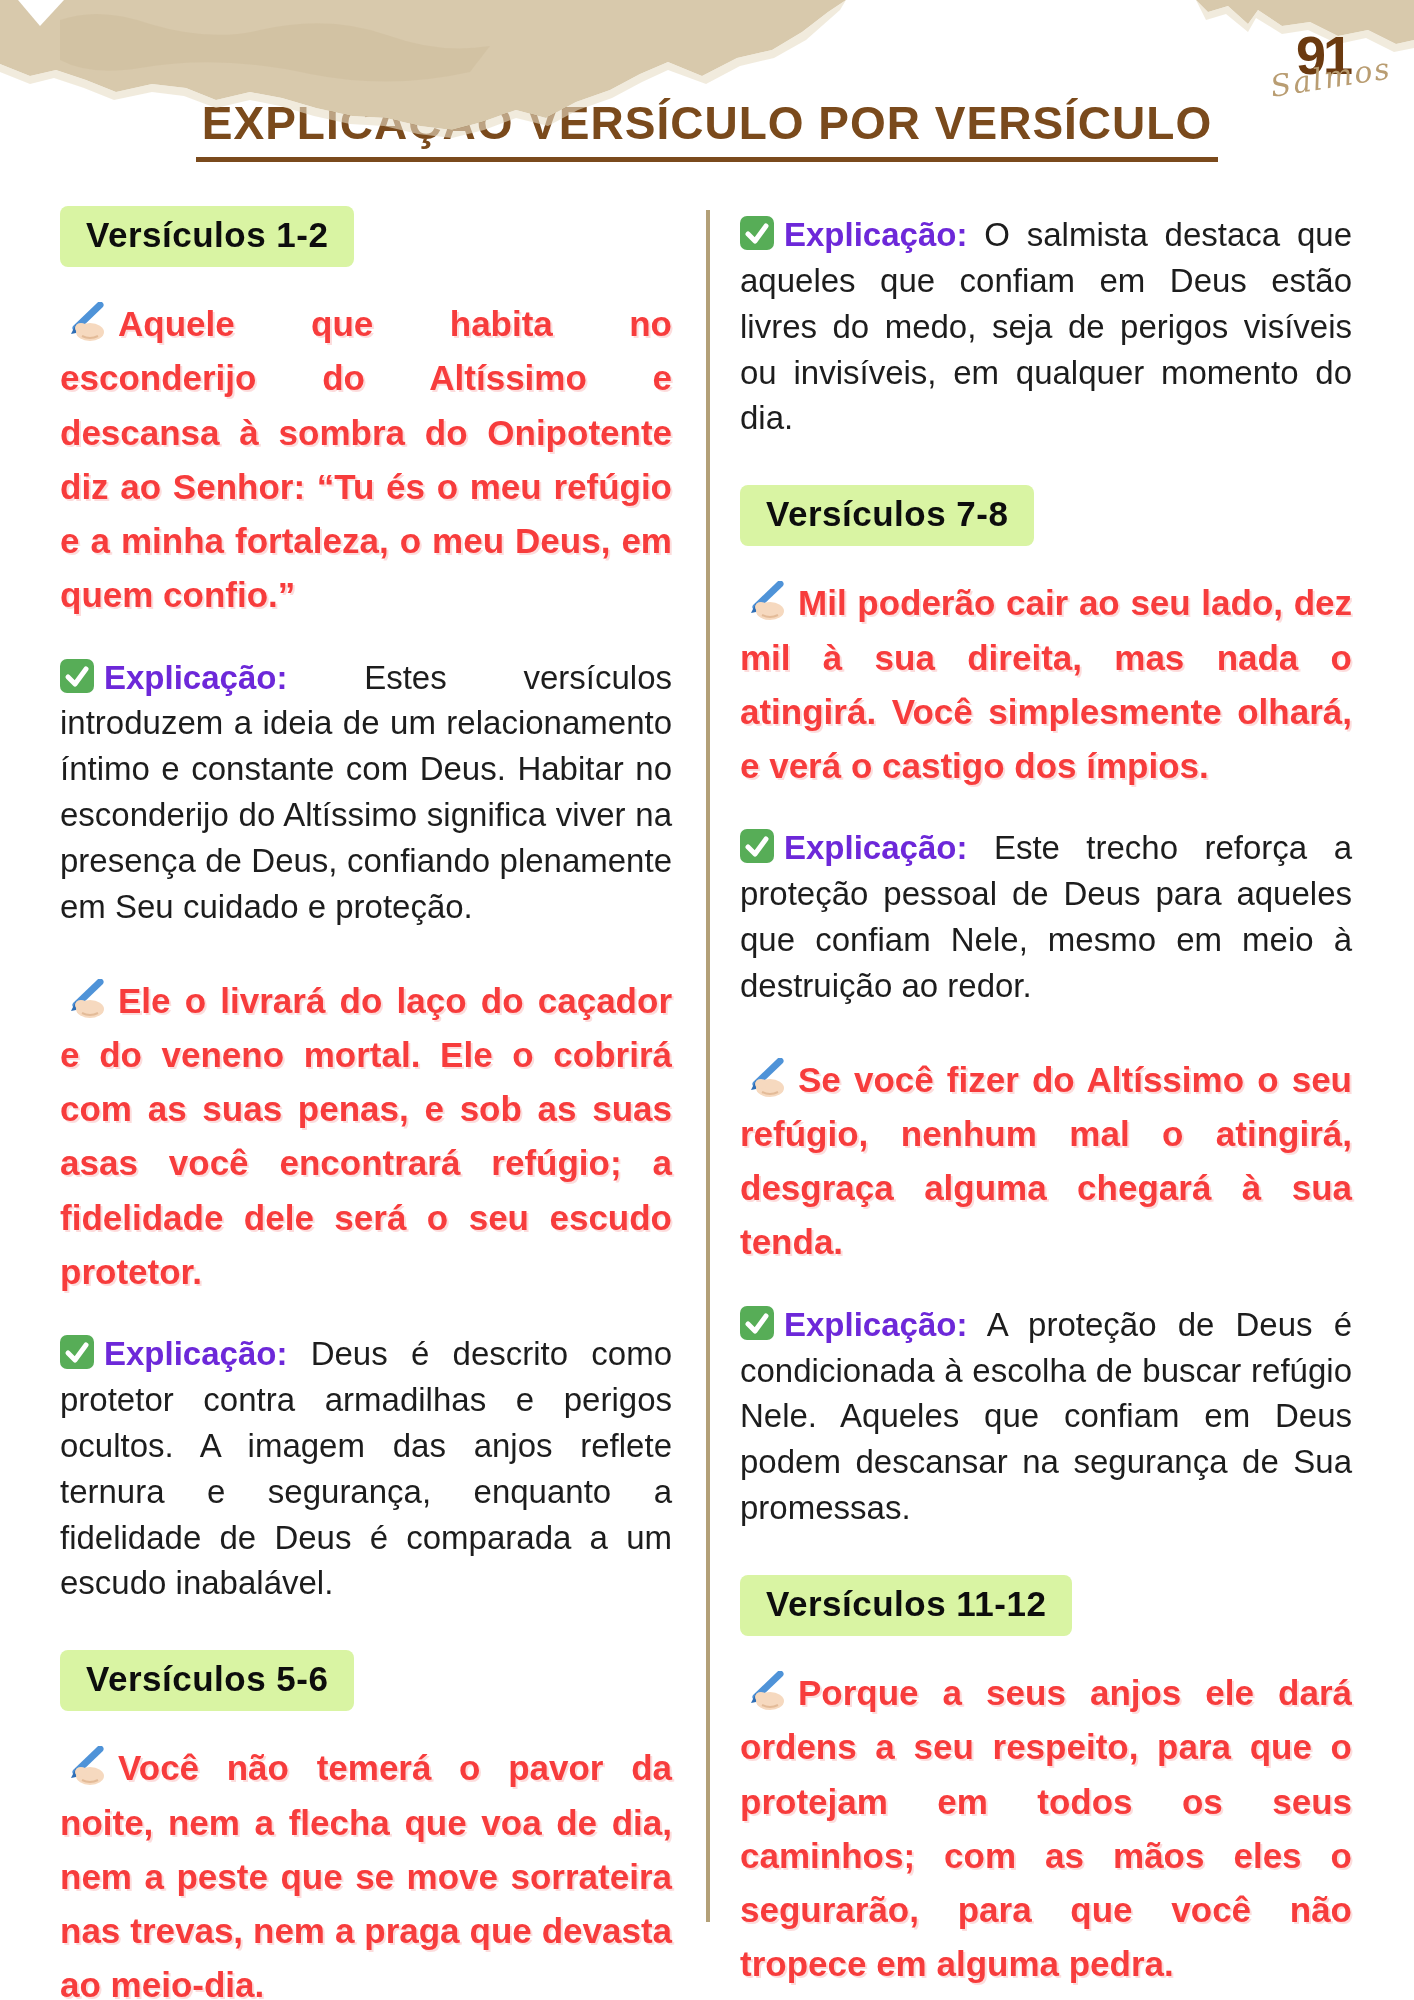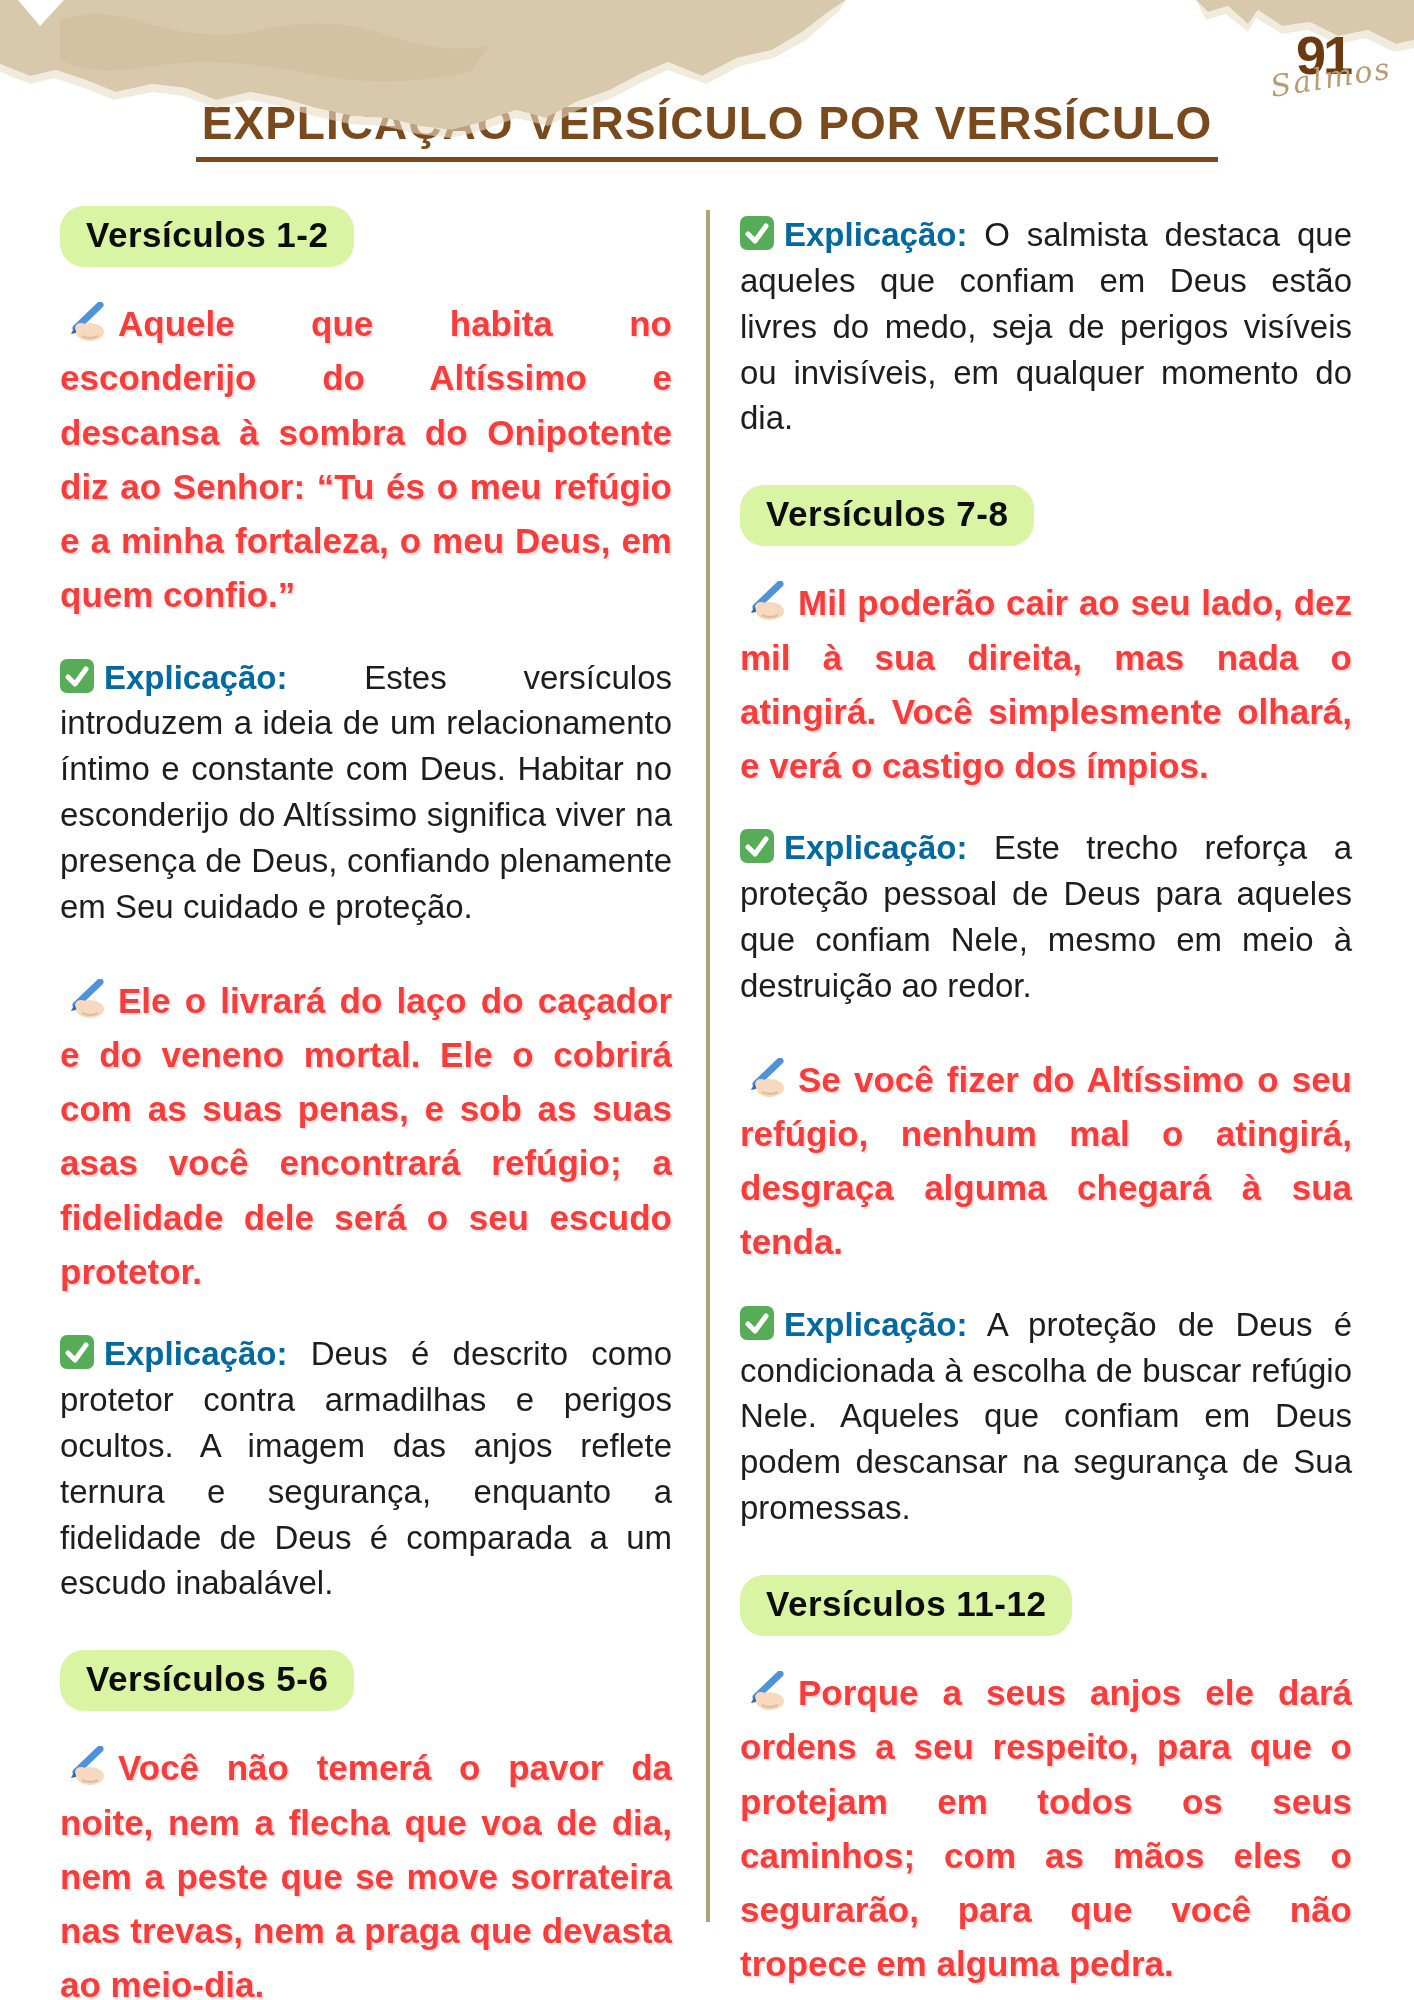--- a/index.html
+++ b/index.html
@@ -23,33 +23,33 @@
     color:#7a4a1c;border-bottom:5px solid #7a4a1c;padding:0 6px 7px;
   }
   
   .columns{display:flex;align-items:flex-start;padding:0 60px;margin-top:44px;}
   .col{width:612px;}
   .divider{width:4px;height:1712px;background:#b3a078;margin:4px 30px 0 34px;flex:none;}
   section{margin:0 0 44px 0;}
   .badge{
     display:inline-block;background:#d9f4a3;color:#0d0d0d;
     font-weight:bold;font-size:35px;letter-spacing:0.5px;
-    padding:9px 26px 12px;border-radius:24px;
+    padding:9px 26px 12px;border-radius:8px;
   }
   p.verse{
     margin:30px 0 0 0;
     font-size:35px;font-weight:bold;
     color:#f73c3c;line-height:1.55;text-align:justify;
     text-shadow:2px 2px 0 rgba(248,178,178,0.45);
   }
   p.expl{
     margin:32px 0 0 0;
     font-size:33px;color:#1d1d1d;line-height:1.39;text-align:justify;
   }
-  p.expl .expl-label{font-weight:bold;color:#0369a1;}
+  p.expl .expl-label{font-weight:bold;color:#6d28d9;}
   p.expl.first{margin-top:6px;}
   
   .hand-icon{display:inline-block;width:48px;height:40px;vertical-align:-6px;margin-right:10px;}
   .check-icon{
     display:inline-block;width:34px;height:34px;vertical-align:-4px;margin-right:10px;
     background:#57ad57;border-radius:7px;position:relative;
   }
   .check-icon svg{position:absolute;inset:0;}
 </style>
 </head>

